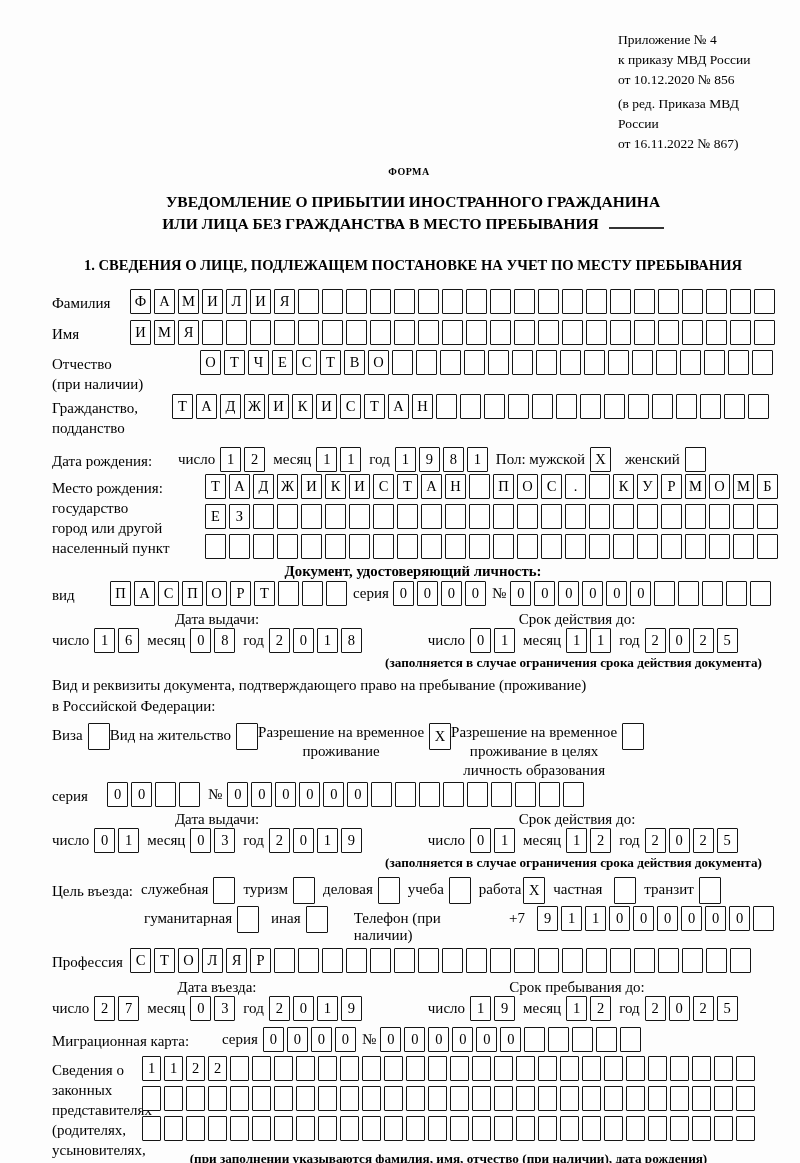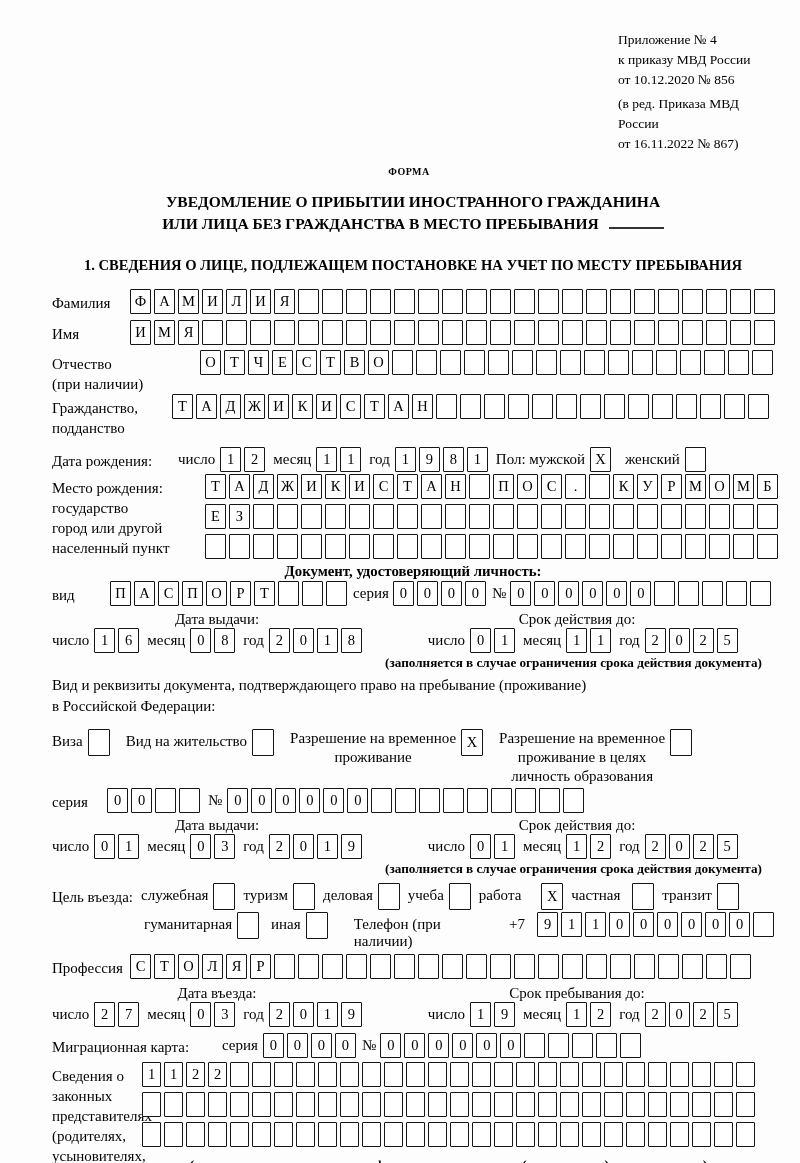--- a/index.html
+++ b/index.html
@@ -396,21 +396,21 @@
       </span>
   </div>
 
   <div class="note right" style="margin-top:2px">(заполняется в случае ограничения срока действия документа)</div>
 
   <div class="para" style="margin-top:4px">
     <div>Вид и реквизиты документа, подтверждающего право на пребывание (проживание)</div>
     <div>в Российской Федерации:</div>
   </div>
 
-  <div class="row" style="margin-top:12px; gap:16px">
+  <div class="row" style="margin-top:6px; gap:0">
     <span class="opt">
       <span style="padding-top:4px">Виза</span>
       <span class="cells cbx">
           <span class="cell"></span>
         </span>
     </span>
     <span class="opt">
       <span style="padding-top:4px">Вид на жительство</span>
       <span class="cells cbx">
           <span class="cell"></span>
@@ -529,21 +529,21 @@
         <span class="cells cbx">
           <span class="cell"></span>
         </span>
       </span>
     <span class="opt">
         <span style="padding-top:4px">учеба</span>
         <span class="cells cbx">
           <span class="cell"></span>
         </span>
       </span>
-    <span class="opt" style="gap:20px">
+    <span class="opt" style="gap:2px">
         <span style="padding-top:4px">работа</span>
         <span class="cells cbx">
           <span class="cell">X</span>
         </span>
       </span>
     <span class="opt" style="gap:12px">
         <span style="padding-top:4px">частная</span>
         <span class="cells cbx">
           <span class="cell"></span>
         </span>

